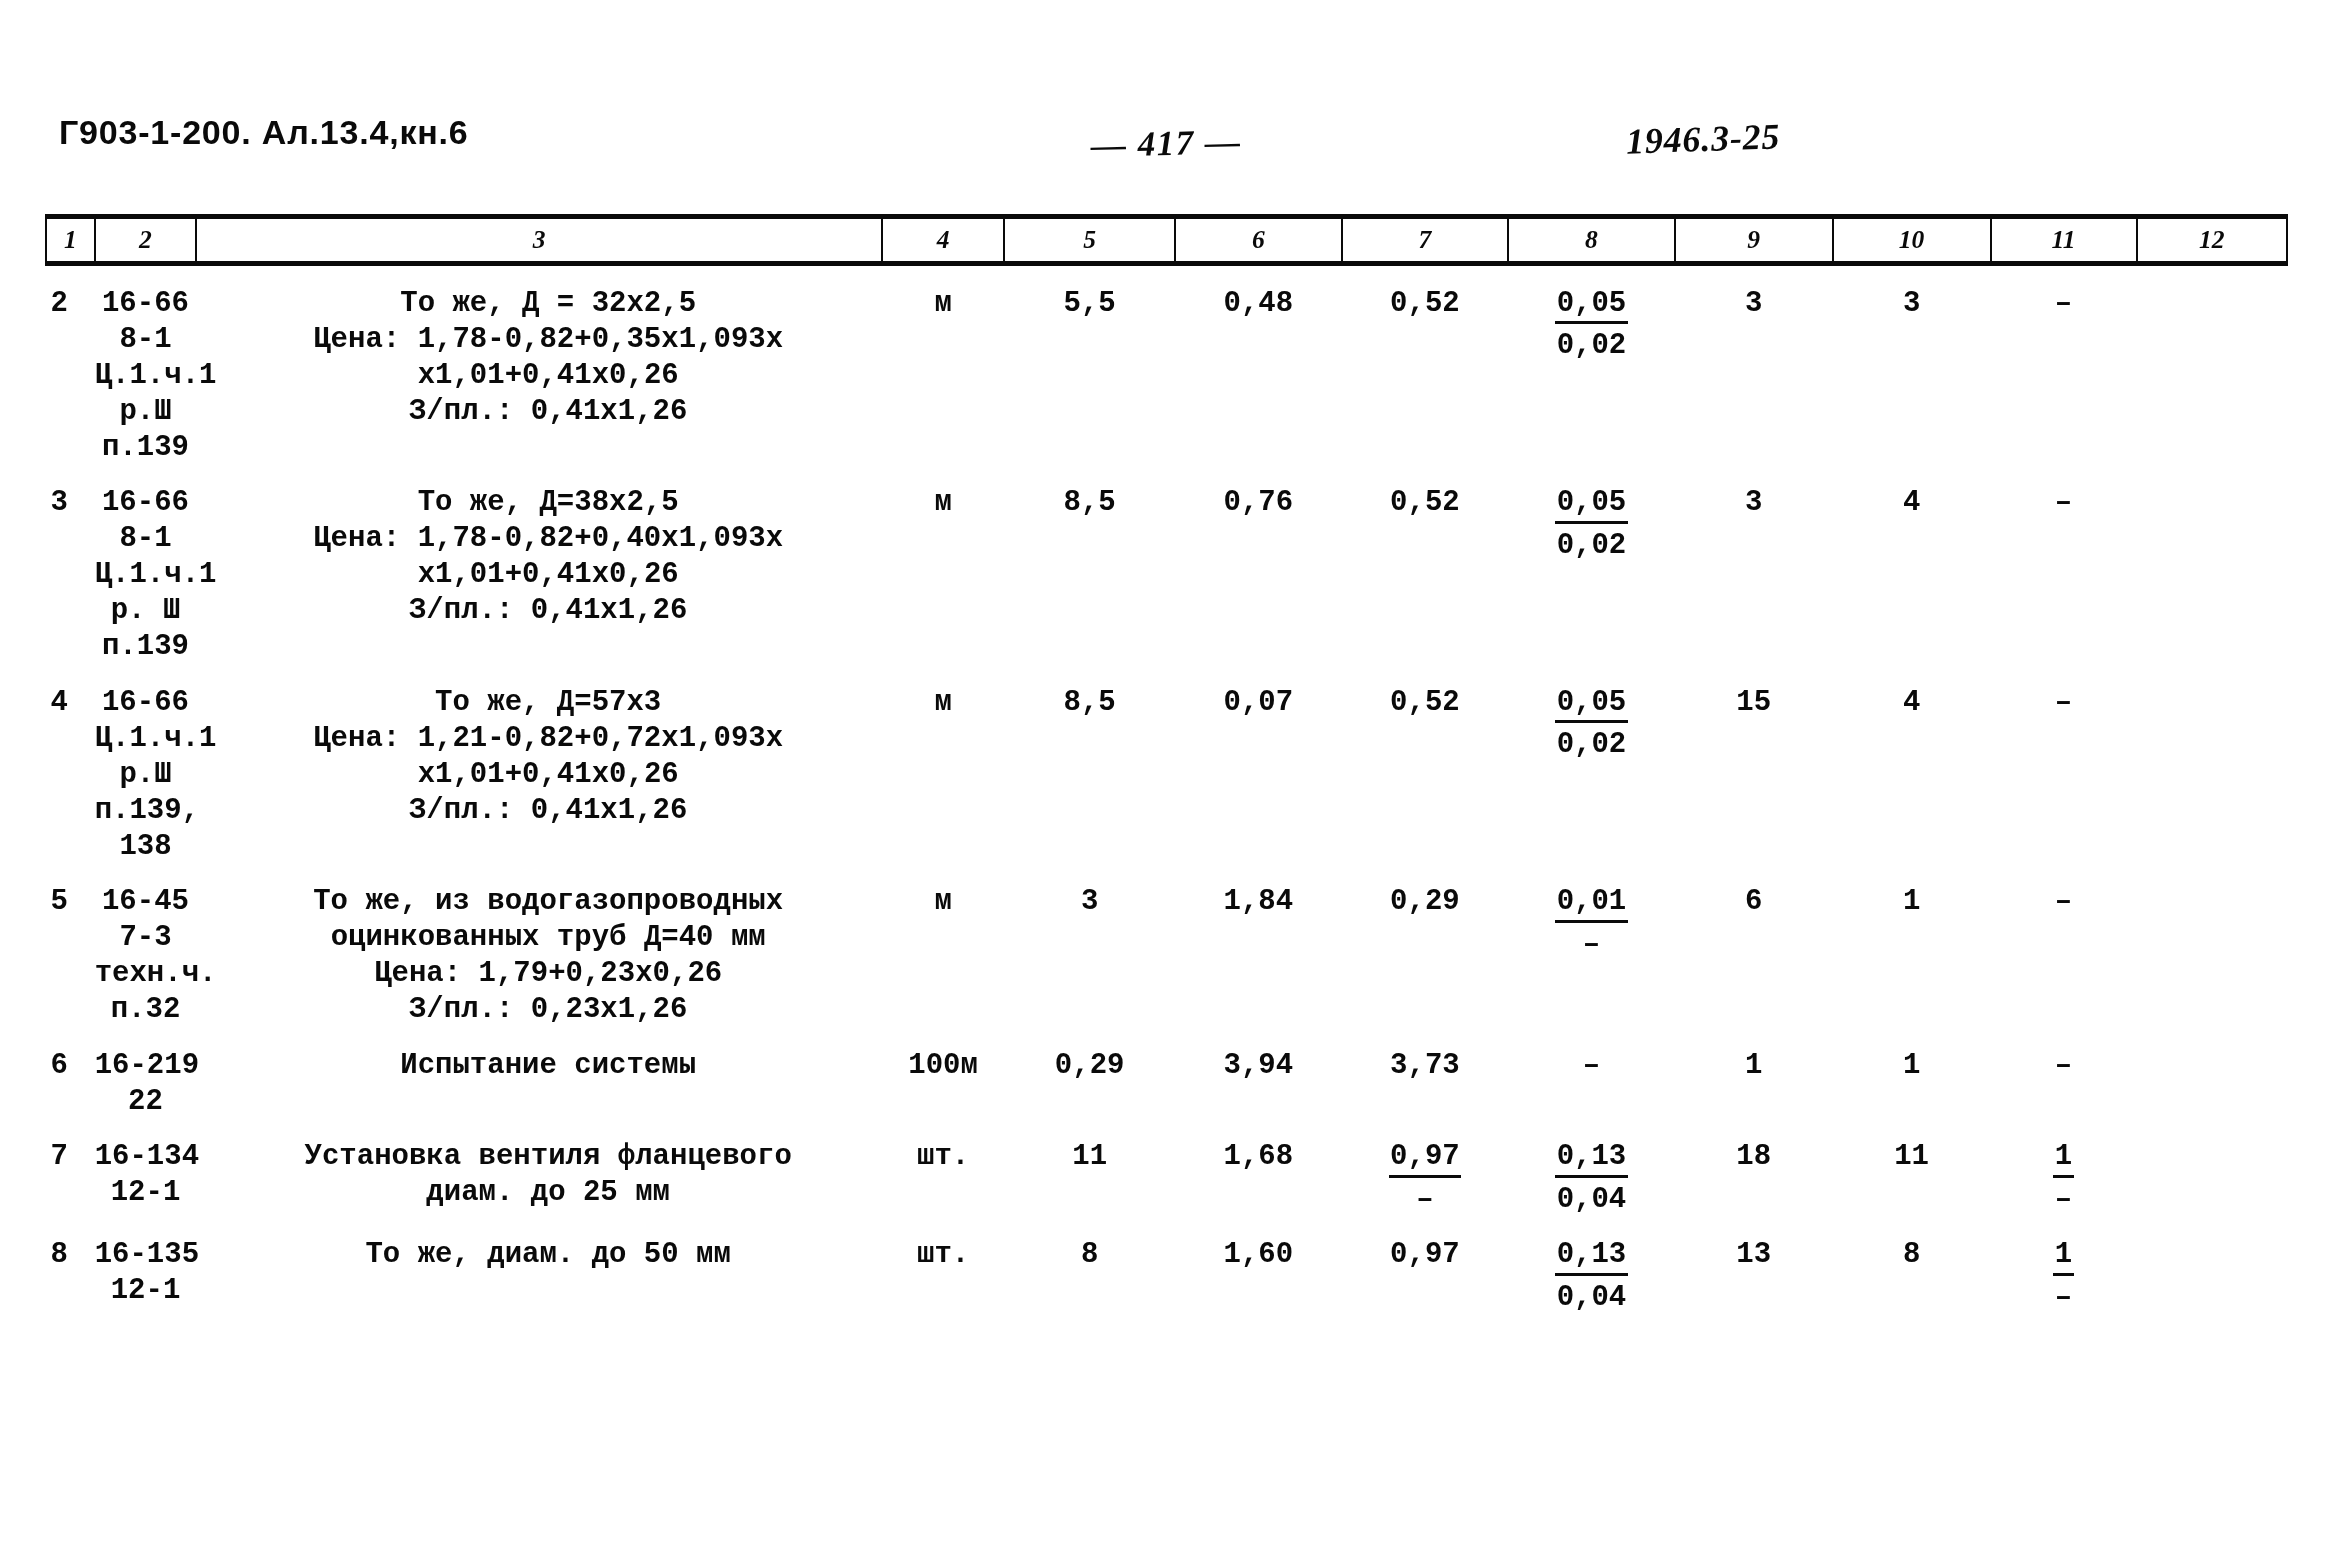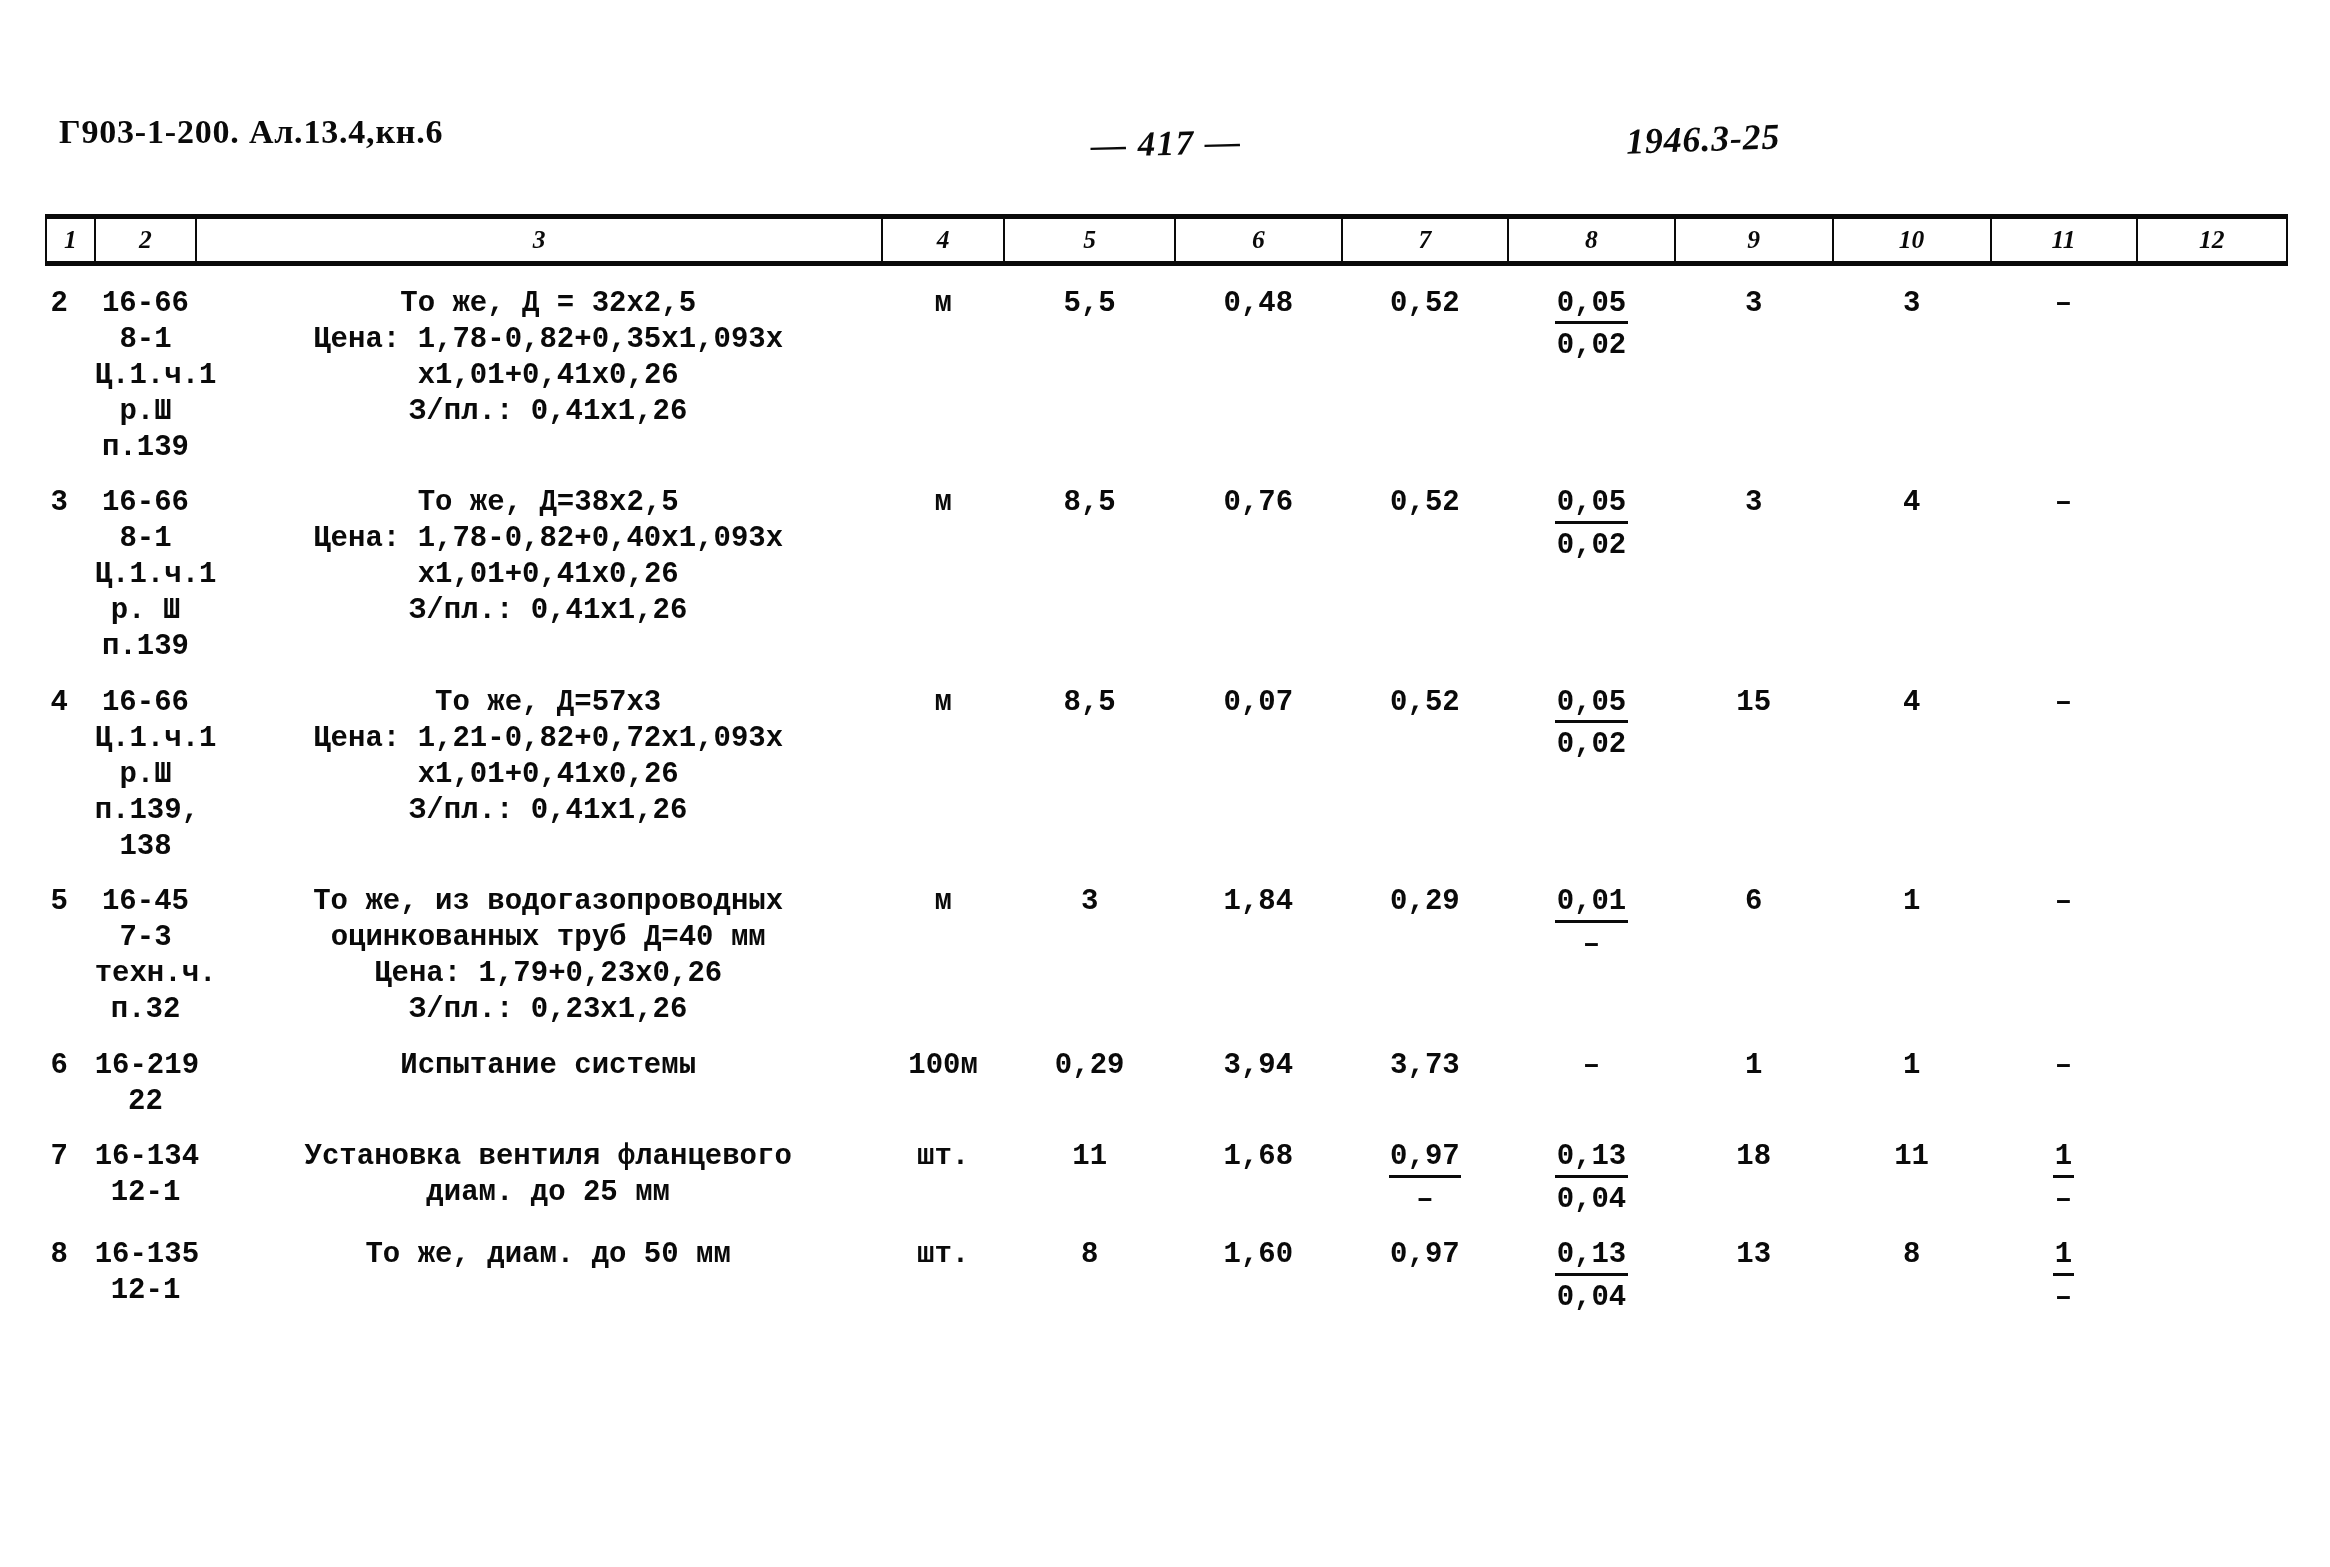--- a/index.html
+++ b/index.html
@@ -8,21 +8,21 @@
     font-family:"Liberation Serif","DejaVu Serif",serif;
     color:#0a0a0a;
     -webkit-font-smoothing:none;
   }
   .page{position:absolute;inset:0;}
 
   
   .topbar{position:absolute;left:0;right:0;top:113px;height:90px;}
   .doc-code{
     position:absolute;left:59px;top:0;
-    font-family:Liberation Serif, serif;
+    font-family:Liberation Sans, sans-serif;
     font-weight:bold;font-size:34px;letter-spacing:0.8px;
     white-space:nowrap;
     text-align:right;
   }
   .folio{
     position:absolute;left:1091px;top:10.5px;
     font-family:"Liberation Serif",serif;font-style:italic;font-weight:bold;
     font-size:35px;letter-spacing:1.5px;white-space:nowrap;
     transform:rotate(-1.5deg);
   }

